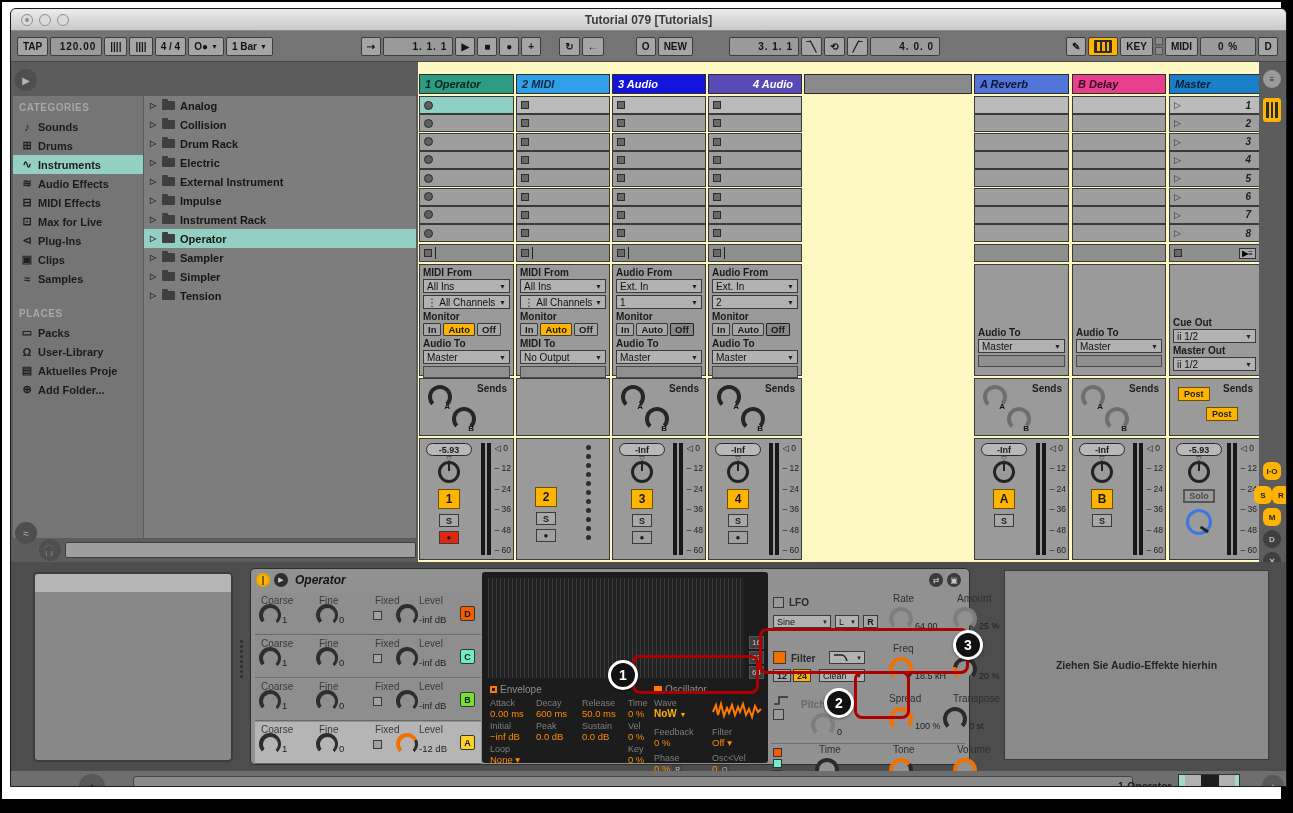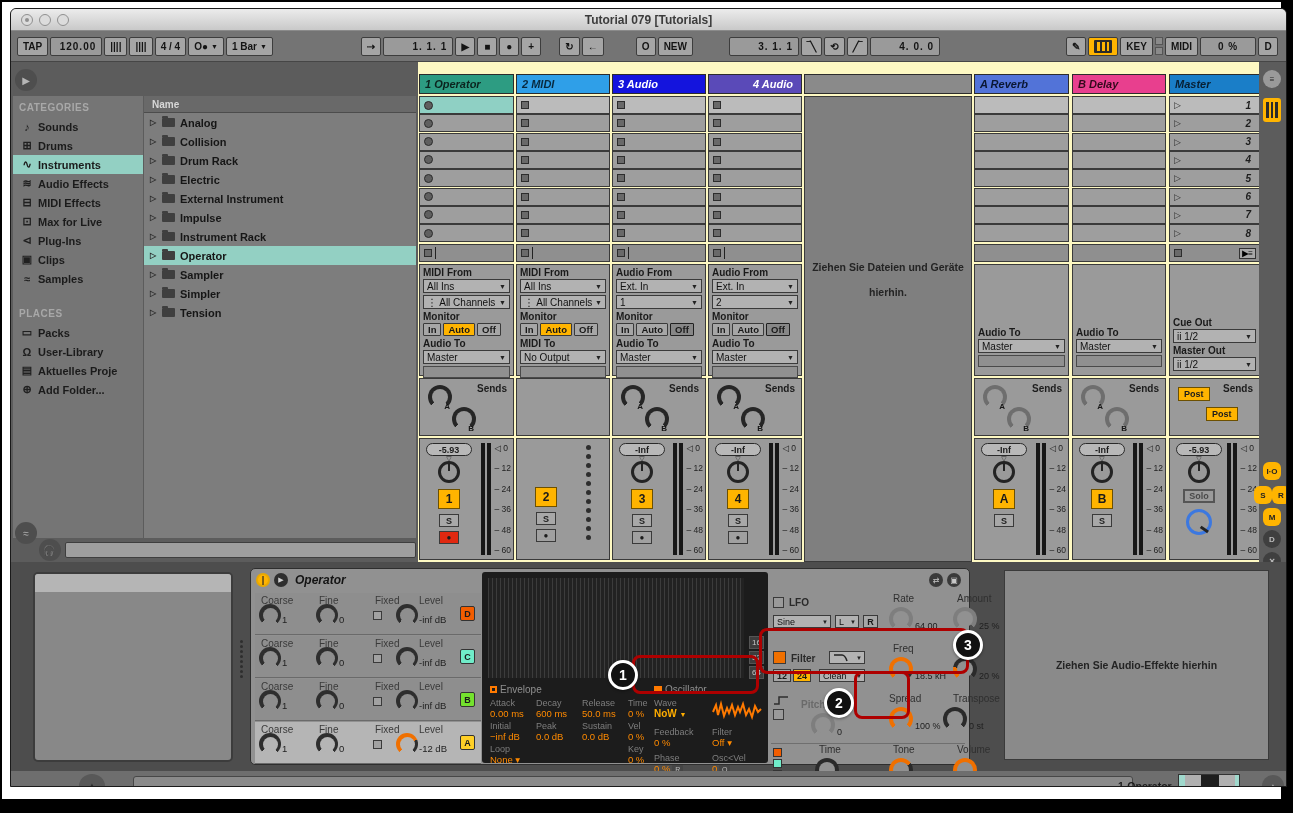--- a/index.html
+++ b/index.html
@@ -344,21 +344,20 @@
                 <div class="bic">▤</div>
                 <div class="lbl">Aktuelles Proje</div>
               </div>
               <div class="bitem addf">
                 <div class="bic">⊕</div>
                 <div class="lbl">Add Folder...</div>
               </div>
             </div>
         </div>
         <div class="namepane">
-          <div class="namehdr">Name</div>
           <div id="devlist">
               <div class="ditem">
                 <div class="tri">▷</div>
                 <div class="foldericon"></div>
                 <div>Analog</div>
               </div>
               <div class="ditem">
                 <div class="tri">▷</div>
                 <div class="foldericon"></div>
                 <div>Collision</div>
@@ -883,26 +882,20 @@
               <div style="position: absolute; left: 6px; top: 4px; display: flex; flex-direction: column; align-items: center; width: 46px;">
                 <div class="volpill">-5.93</div>
                 <div class="panmark">▽</div>
                 <div class="pan"></div>
                 <div class="solobtn">Solo</div>
                 <div class="cueknob"></div>
               </div>
             </div>
           </div>
           <div class="thead" style="left: 386px; width: 168px; background: rgb(138, 138, 138); position: absolute; right: auto;"></div>
-          <div class="dropzone" style="left: 386px; top: 34px; width: 168px; height: 466px;">
-            <div class="dz">
-              <div>Ziehen Sie Dateien und Geräte</div>
-              <div>hierhin.</div>
-            </div>
-          </div>
         </div>
 
       <div class="rstrip">
         <span class="rci" style="top:8px;background:#9a9a9a">≡</span>
         <span class="ovicon">
             <i></i>
             <i></i>
             <i></i>
           </span>
         <span class="rci yel" style="top:400px">I·O</span>

